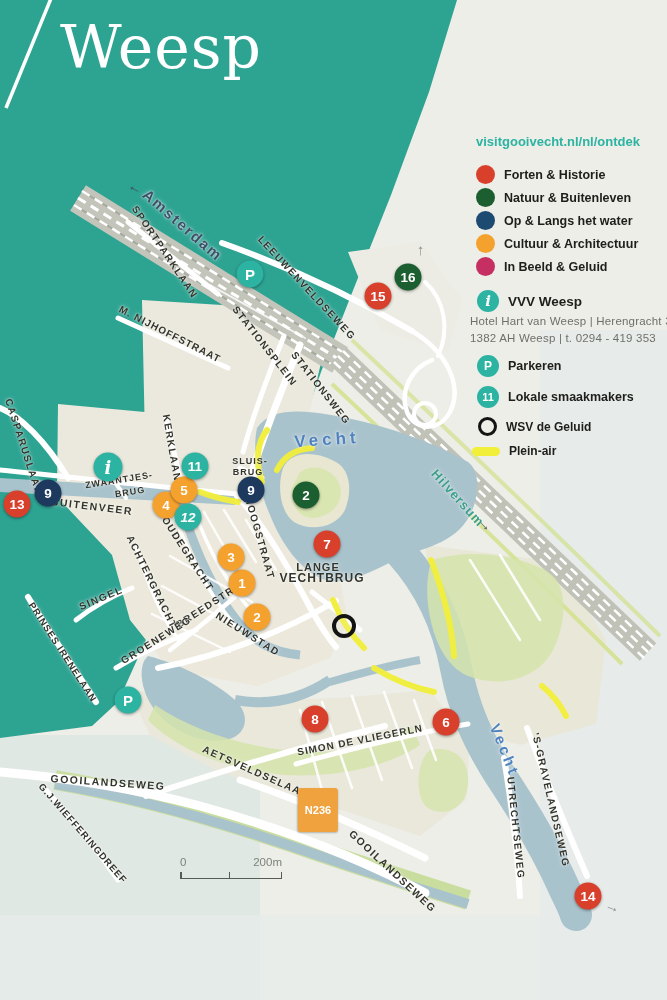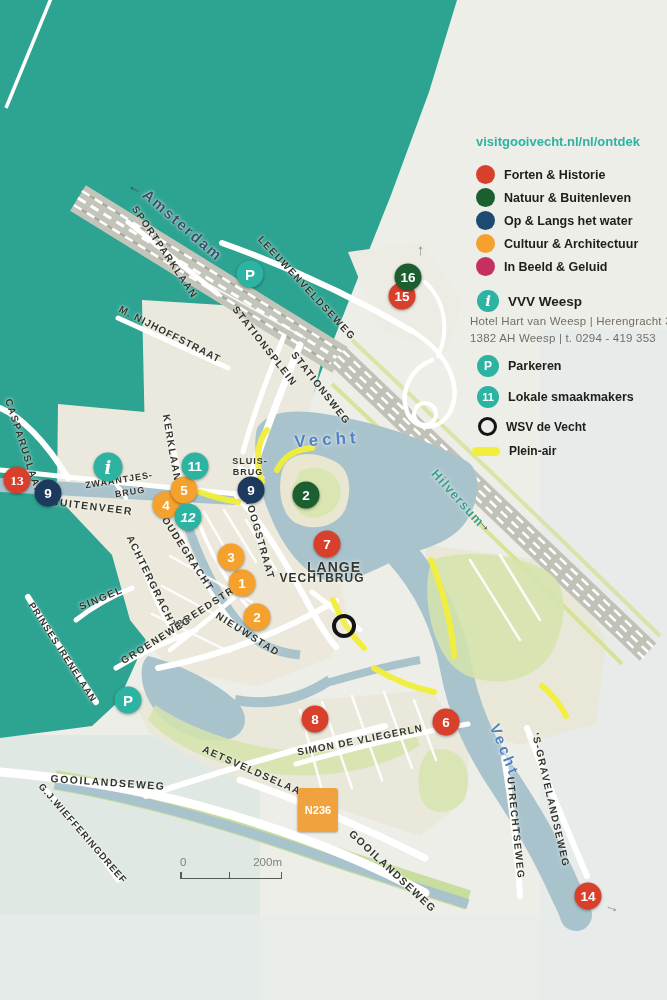--- a/index.html
+++ b/index.html
@@ -174,20 +174,21 @@
       <path d="M262,482 C255,462 257,442 267,430"></path>
       <path d="M277,470 C284,456 297,449 312,448"></path>
       <path d="M431,560 C444,594 452,626 454,656"></path>
       <path d="M333,600 C341,620 352,636 364,648"></path>
       <path d="M374,668 C394,680 414,688 434,692"></path>
       <path d="M200,492 C213,497 226,500 238,502"></path>
       <path d="M542,686 C552,694 560,704 566,716"></path>
     </g>
   </svg>
 
+  <div class="map-title">Weesp</div>
 
   <div>
     <div class="lg-url">visitgooivecht.nl/nl/ontdek</div>
 
     <div class="lg-row" style="left:476px;top:165px;">
       <span class="lg-dot" style="background: rgb(216, 64, 44);"></span>
       <span class="lg-label">Forten &amp; Historie</span>
     </div>
     <div class="lg-row" style="left:476px;top:188px;">
       <span class="lg-dot" style="background: rgb(27, 94, 48);"></span>
@@ -216,21 +217,21 @@
     <div class="lg-row" style="left:477px;top:355px;">
       <span class="lg-circle">P</span>
       <span class="lg-label">Parkeren</span>
     </div>
     <div class="lg-row" style="left:477px;top:386px;">
       <span class="lg-circle" style="font-size:11px;">11</span>
       <span class="lg-label">Lokale smaakmakers</span>
     </div>
     <div class="lg-row" style="left:478px;top:417px;">
       <span class="lg-ring"></span>
-      <span class="lg-label" style="font-size:12px;">WSV de Vecht</span>
+      <span class="lg-label" style="font-size:12px;">WSV de Geluid</span>
     </div>
     <div class="lg-row" style="left:472px;top:444px;">
       <span class="lg-pill"></span>
       <span class="lg-label" style="font-size:12px;">Plein-air</span>
     </div>
   </div>
 
   <div>
 
   <div class="lbl c-ams" style="left: 183px; top: 225px; transform: translate(-50%, -50%) rotate(41deg); font-size: 15px; letter-spacing: 2px;">Amsterdam</div>
@@ -247,21 +248,21 @@
       <div class="lbl c-st" style="left: 250px; top: 461px; transform: translate(-50%, -50%); font-size: 9px; letter-spacing: 1px;">SLUIS-</div>
       <div class="lbl c-st" style="left: 248px; top: 472px; transform: translate(-50%, -50%); font-size: 9px; letter-spacing: 1px;">BRUG</div>
       <div class="lbl c-st" style="left: 260px; top: 538px; transform: translate(-50%, -50%) rotate(74deg); font-size: 10px; letter-spacing: 1.5px;">HOOGSTRAAT</div>
       <div class="lbl c-st" style="left: 188px; top: 554px; transform: translate(-50%, -50%) rotate(57deg); font-size: 10px; letter-spacing: 1.5px;">OUDEGRACHT</div>
       <div class="lbl c-st" style="left: 152px; top: 582px; transform: translate(-50%, -50%) rotate(64deg); font-size: 10px; letter-spacing: 1.5px;">ACHTERGRACHT</div>
       <div class="lbl c-st" style="left: 207px; top: 606px; transform: translate(-50%, -50%) rotate(-33deg); font-size: 10px; letter-spacing: 1.5px;">BREEDSTR.</div>
       <div class="lbl c-st" style="left: 248px; top: 634px; transform: translate(-50%, -50%) rotate(32deg); font-size: 10px; letter-spacing: 1.5px;">NIEUWSTAD</div>
       <div class="lbl c-st" style="left: 156px; top: 640px; transform: translate(-50%, -50%) rotate(-32deg); font-size: 10px; letter-spacing: 1.5px;">GROENEWEG</div>
       <div class="lbl c-st" style="left: 101px; top: 598px; transform: translate(-50%, -50%) rotate(-23deg); font-size: 10px; letter-spacing: 1.5px;">SINGEL</div>
       <div class="lbl c-st" style="left: 63px; top: 652px; transform: translate(-50%, -50%) rotate(57deg); font-size: 9.5px; letter-spacing: 1px;">PRINSES IRENELAAN</div>
-      <div class="lbl c-st" style="left: 334px; top: 567px; transform: translate(-50%, -50%); font-size: 14px; letter-spacing: 1px;">LANGE</div>
+      <div class="lbl c-st" style="left: 318px; top: 567px; transform: translate(-50%, -50%); font-size: 11px; letter-spacing: 1px;">LANGE</div>
       <div class="lbl c-st" style="left: 322px; top: 578px; transform: translate(-50%, -50%); font-size: 12px; letter-spacing: 1px;">VECHTBRUG</div>
       <div class="lbl c-st" style="left: 256px; top: 772px; transform: translate(-50%, -50%) rotate(24deg); font-size: 10px; letter-spacing: 1.5px;">AETSVELDSELAAN</div>
       <div class="lbl c-st" style="left: 360px; top: 740px; transform: translate(-50%, -50%) rotate(-11deg); font-size: 10px; letter-spacing: 1px;">SIMON DE VLIEGERLN</div>
       <div class="lbl c-st" style="left: 108px; top: 782px; transform: translate(-50%, -50%) rotate(4deg); font-size: 10.5px; letter-spacing: 1.5px;">GOOILANDSEWEG</div>
       <div class="lbl c-st" style="left: 83px; top: 833px; transform: translate(-50%, -50%) rotate(49deg); font-size: 9.5px; letter-spacing: 1px;">G.J.WIEFFERINGDREEF</div>
       <div class="lbl c-st" style="left: 393px; top: 871px; transform: translate(-50%, -50%) rotate(43deg); font-size: 10.5px; letter-spacing: 1.5px;">GOOILANDSEWEG</div>
       <div class="lbl c-st" style="left: 516px; top: 828px; transform: translate(-50%, -50%) rotate(84deg); font-size: 10px; letter-spacing: 1.5px;">UTRECHTSEWEG</div>
       <div class="lbl c-st" style="left: 551px; top: 800px; transform: translate(-50%, -50%) rotate(77deg); font-size: 10px; letter-spacing: 1.5px;">'S-GRAVELANDSEWEG</div>
       <div class="lbl c-rv" style="left: 327px; top: 440px; transform: translate(-50%, -50%) rotate(-4deg); font-size: 17px; letter-spacing: 4px;">Vecht</div>
       <div class="lbl c-rv" style="left: 505px; top: 750px; transform: translate(-50%, -50%) rotate(68deg); font-size: 15px; letter-spacing: 3px;">Vecht</div>
@@ -310,27 +311,27 @@
       </div>
       <div class="marker c-green" style="left: 306px; top: 495px; transform: translate(-50%, -50%);">
         <span>2</span>
       </div>
       <div class="marker c-teal" style="left: 195px; top: 466px; transform: translate(-50%, -50%);">
         <span>11</span>
       </div>
       <div class="marker c-teal" style="left: 188px; top: 517px; transform: translate(-50%, -50%); font-style: italic;">
         <span>12</span>
       </div>
-      <div class="marker c-red" style="left: 17px; top: 480px; transform: translate(-50%, -50%); font-family: Liberation Serif, serif;">
+      <div class="marker c-red" style="left: 17px; top: 504px; transform: translate(-50%, -50%);">
         <span>13</span>
       </div>
       <div class="marker c-red" style="left: 588px; top: 896px; transform: translate(-50%, -50%);">
         <span>14</span>
       </div>
-      <div class="marker c-red" style="left: 402px; top: 296px; transform: translate(-50%, -50%);">
+      <div class="marker c-red" style="left: 378px; top: 296px; transform: translate(-50%, -50%);">
         <span>15</span>
       </div>
       <div class="marker c-green" style="left: 408px; top: 277px; transform: translate(-50%, -50%);">
         <span>16</span>
       </div>
       <div class="marker c-teal k-info" style="left: 108px; top: 467px; transform: translate(-50%, -50%);">
         <span>i</span>
       </div>
       <div class="marker c-teal k-parking" style="left: 250px; top: 274px; transform: translate(-50%, -50%);">
         <span>P</span>

